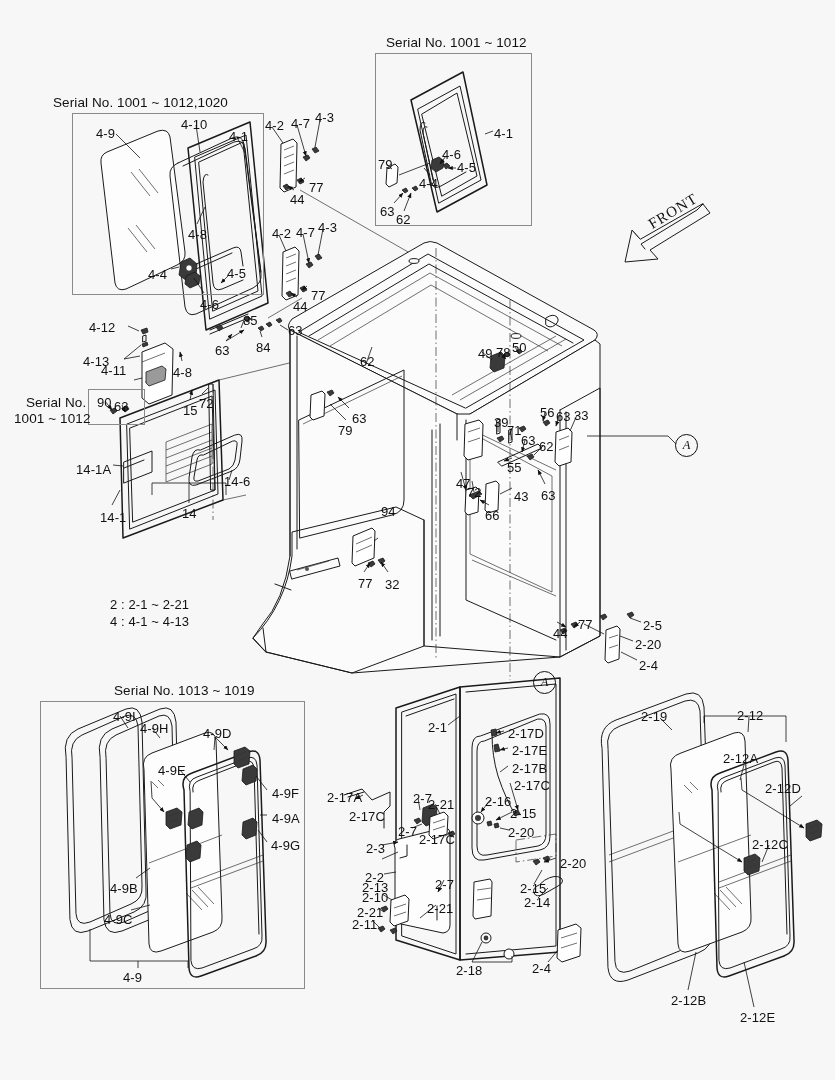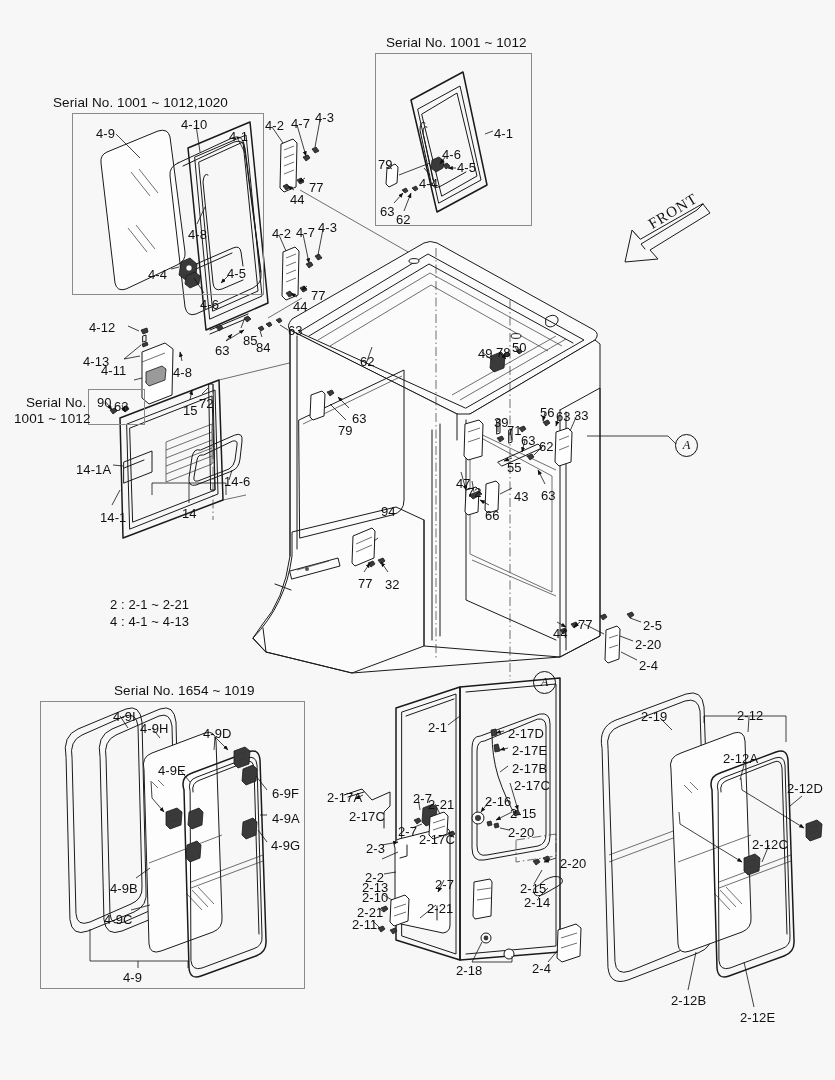--- a/index.html
+++ b/index.html
@@ -468,21 +468,21 @@
 
   <div class="boxgrp" style="left:72px;top:113px;width:192px;height:182px;"></div>
   <div class="boxgrp" style="left:375px;top:53px;width:157px;height:173px;"></div>
   <div class="boxgrp" style="left:88px;top:389px;width:57px;height:36px;"></div>
   <div class="boxgrp" style="left:40px;top:701px;width:265px;height:288px;"></div>
 
   <div class="lbl ttl" style="left:53px;top:96px;">Serial No. 1001 ~ 1012,1020</div>
   <div class="lbl ttl" style="left:386px;top:36px;">Serial No. 1001 ~ 1012</div>
   <div class="lbl ttl" style="left:26px;top:396px;">Serial No.</div>
   <div class="lbl ttl" style="left:14px;top:412px;">1001 ~ 1012</div>
-  <div class="lbl ttl" style="left:114px;top:684px;">Serial No. 1654 ~ 1019</div>
+  <div class="lbl ttl" style="left:114px;top:684px;">Serial No. 1013 ~ 1019</div>
 
   <div class="lbl legend" style="left:110px;top:596px;">2 : 2-1 ~ 2-21</div>
   <div class="lbl legend" style="left:110px;top:613px;">4 : 4-1 ~ 4-13</div>
 
   <div class="lbl" style="left:646px;top:219px;font-family:'Liberation Serif',serif;font-size:15px;letter-spacing:1px;transform:rotate(-31deg);transform-origin:left top;">FRONT</div>
 
   <div class="circA" style="left:675px;top:434px;">A</div>
   <div class="circA" style="left:533px;top:671px;">A</div>
 
   <div id="label-host">
@@ -507,21 +507,21 @@
       <div class="lbl" style="left: 442px; top: 148px;">4-6</div>
       <div class="lbl" style="left: 457px; top: 161px;">4-5</div>
       <div class="lbl" style="left: 419px; top: 177px;">4-4</div>
       <div class="lbl" style="left: 378px; top: 158px;">79</div>
       <div class="lbl" style="left: 380px; top: 205px;">63</div>
       <div class="lbl" style="left: 396px; top: 213px;">62</div>
       <div class="lbl" style="left: 89px; top: 321px;">4-12</div>
       <div class="lbl" style="left: 83px; top: 355px; text-align: right;">4-13</div>
       <div class="lbl" style="left: 101px; top: 364px;">4-11</div>
       <div class="lbl" style="left: 173px; top: 366px;">4-8</div>
-      <div class="lbl" style="left: 243px; top: 314px; margin-top: 20px;">85</div>
+      <div class="lbl" style="left: 243px; top: 314px;">85</div>
       <div class="lbl" style="left: 215px; top: 344px;">63</div>
       <div class="lbl" style="left: 256px; top: 341px;">84</div>
       <div class="lbl" style="left: 288px; top: 324px;">63</div>
       <div class="lbl" style="left: 97px; top: 396px;">90</div>
       <div class="lbl" style="left: 114px; top: 400px;">63</div>
       <div class="lbl" style="left: 183px; top: 404px;">15</div>
       <div class="lbl" style="left: 199px; top: 397px;">72</div>
       <div class="lbl" style="left: 76px; top: 463px;">14-1A</div>
       <div class="lbl" style="left: 100px; top: 511px;">14-1</div>
       <div class="lbl" style="left: 182px; top: 507px;">14</div>
@@ -550,21 +550,21 @@
       <div class="lbl" style="left: 485px; top: 509px;">66</div>
       <div class="lbl" style="left: 553px; top: 627px;">44</div>
       <div class="lbl" style="left: 578px; top: 618px;">77</div>
       <div class="lbl" style="left: 643px; top: 619px;">2-5</div>
       <div class="lbl" style="left: 635px; top: 638px;">2-20</div>
       <div class="lbl" style="left: 639px; top: 659px;">2-4</div>
       <div class="lbl" style="left: 113px; top: 710px;">4-9I</div>
       <div class="lbl" style="left: 140px; top: 722px;">4-9H</div>
       <div class="lbl" style="left: 203px; top: 727px;">4-9D</div>
       <div class="lbl" style="left: 158px; top: 764px;">4-9E</div>
-      <div class="lbl" style="left: 272px; top: 787px;">6-9F</div>
+      <div class="lbl" style="left: 272px; top: 787px;">4-9F</div>
       <div class="lbl" style="left: 272px; top: 812px;">4-9A</div>
       <div class="lbl" style="left: 271px; top: 839px;">4-9G</div>
       <div class="lbl" style="left: 110px; top: 882px;">4-9B</div>
       <div class="lbl" style="left: 104px; top: 913px;">4-9C</div>
       <div class="lbl" style="left: 123px; top: 971px;">4-9</div>
       <div class="lbl" style="left: 428px; top: 721px;">2-1</div>
       <div class="lbl" style="left: 508px; top: 727px;">2-17D</div>
       <div class="lbl" style="left: 512px; top: 744px;">2-17E</div>
       <div class="lbl" style="left: 512px; top: 762px;">2-17B</div>
       <div class="lbl" style="left: 514px; top: 779px;">2-17C</div>
@@ -586,19 +586,19 @@
       <div class="lbl" style="left: 524px; top: 896px;">2-14</div>
       <div class="lbl" style="left: 362px; top: 891px;">2-10</div>
       <div class="lbl" style="left: 357px; top: 906px;">2-21</div>
       <div class="lbl" style="left: 352px; top: 918px;">2-11</div>
       <div class="lbl" style="left: 427px; top: 902px;">2-21</div>
       <div class="lbl" style="left: 456px; top: 964px;">2-18</div>
       <div class="lbl" style="left: 532px; top: 962px;">2-4</div>
       <div class="lbl" style="left: 641px; top: 710px;">2-19</div>
       <div class="lbl" style="left: 737px; top: 709px;">2-12</div>
       <div class="lbl" style="left: 723px; top: 752px;">2-12A</div>
-      <div class="lbl" style="left: 787px; top: 782px;">2-12D</div>
+      <div class="lbl" style="left: 765px; top: 782px;">2-12D</div>
       <div class="lbl" style="left: 752px; top: 838px;">2-12C</div>
       <div class="lbl" style="left: 671px; top: 994px;">2-12B</div>
       <div class="lbl" style="left: 740px; top: 1011px;">2-12E</div>
     </div>
 
 </div>
 
 </body></html>

